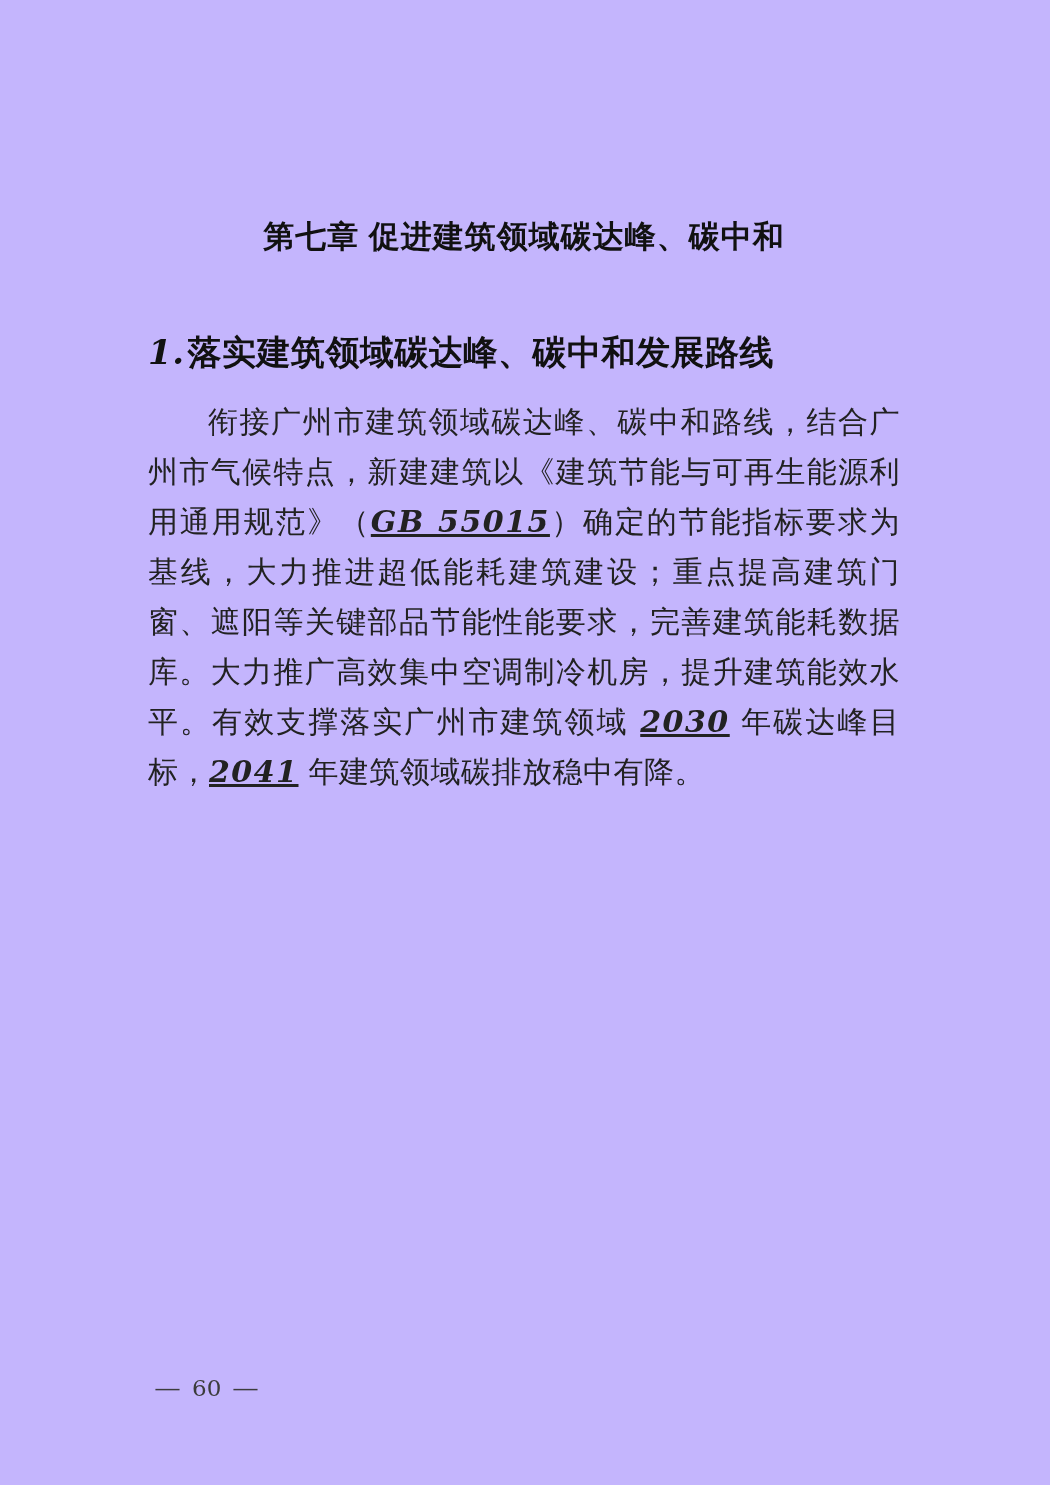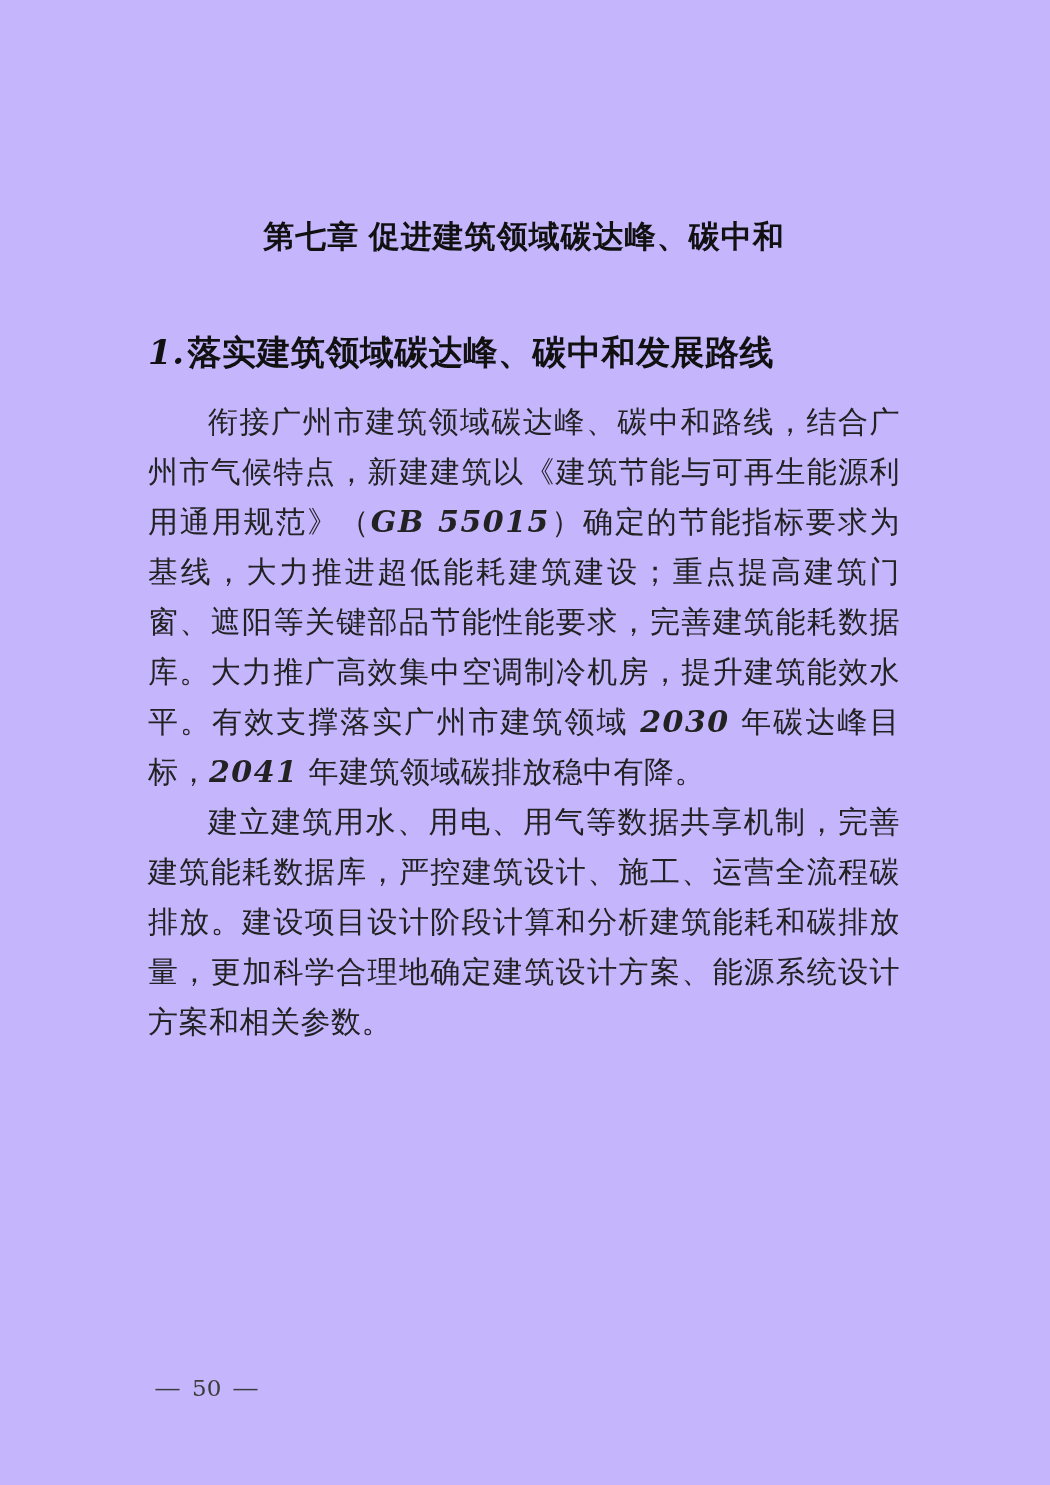--- a/index.html
+++ b/index.html
@@ -61,20 +61,21 @@
     color: #222;
   }
   .body-para.continues {
     text-align-last: justify;
   }
   .latin-num {
     font-family: "DejaVu Serif", serif;
     font-style: italic;
     font-weight: bold;
     letter-spacing: 1.5px;
+    text-decoration: underline;
   }
   .footer {
     position: absolute;
     left: 156px;
     top: 1374px;
     font-size: 23px;
     line-height: 28px;
     color: #3c3c3c;
     display: flex;
     align-items: center;
@@ -94,24 +95,23 @@
 
     <div class="chapter-title">第七章 促进建筑领域碳达峰、碳中和</div>
 
     <div>
       <div class="section-heading first">
         <span class="heading-num">1.</span><span>落实建筑领域碳达峰、碳中和发展路线</span>
       </div>
 
       <p class="body-para"><span>衔接广州市建筑领域碳达峰、碳中和路线，结合广州市气候特点，新建建筑以《建筑节能与可再生能源利用通用规范》（</span><span class="latin-num">GB 55015</span><span>）确定的节能指标要求为基线，大力推进超低能耗建筑建设；重点提高建筑门窗、遮阳等关键部品节能性能要求，完善建筑能耗数据库。大力推广高效集中空调制冷机房，提升建筑能效水平。有效支撑落实广州市建筑领域 </span><span class="latin-num">2030</span><span> 年碳达峰目标，</span><span class="latin-num">2041</span><span> 年建筑领域碳排放稳中有降。</span></p>
 
-      <p class="body-para"><span>建立建筑用水、用电、用气等数据共享机制，完善建筑能耗数据库，严控建筑设计、施工、运营全流程碳排放。建设项目设计阶段计算和分析建筑能耗和碳排放量，更加科学合理地确定建筑设计方案、能源系统设计方案和相关参数。</span></p>
     </div>
 
 
   </div>
 
   <div class="footer">
     <span class="dash">—</span>
-    <span class="num">50</span>
+    <span class="num">60</span>
     <span class="dash">—</span>
   </div>
 </div>
 
 </body></html>

